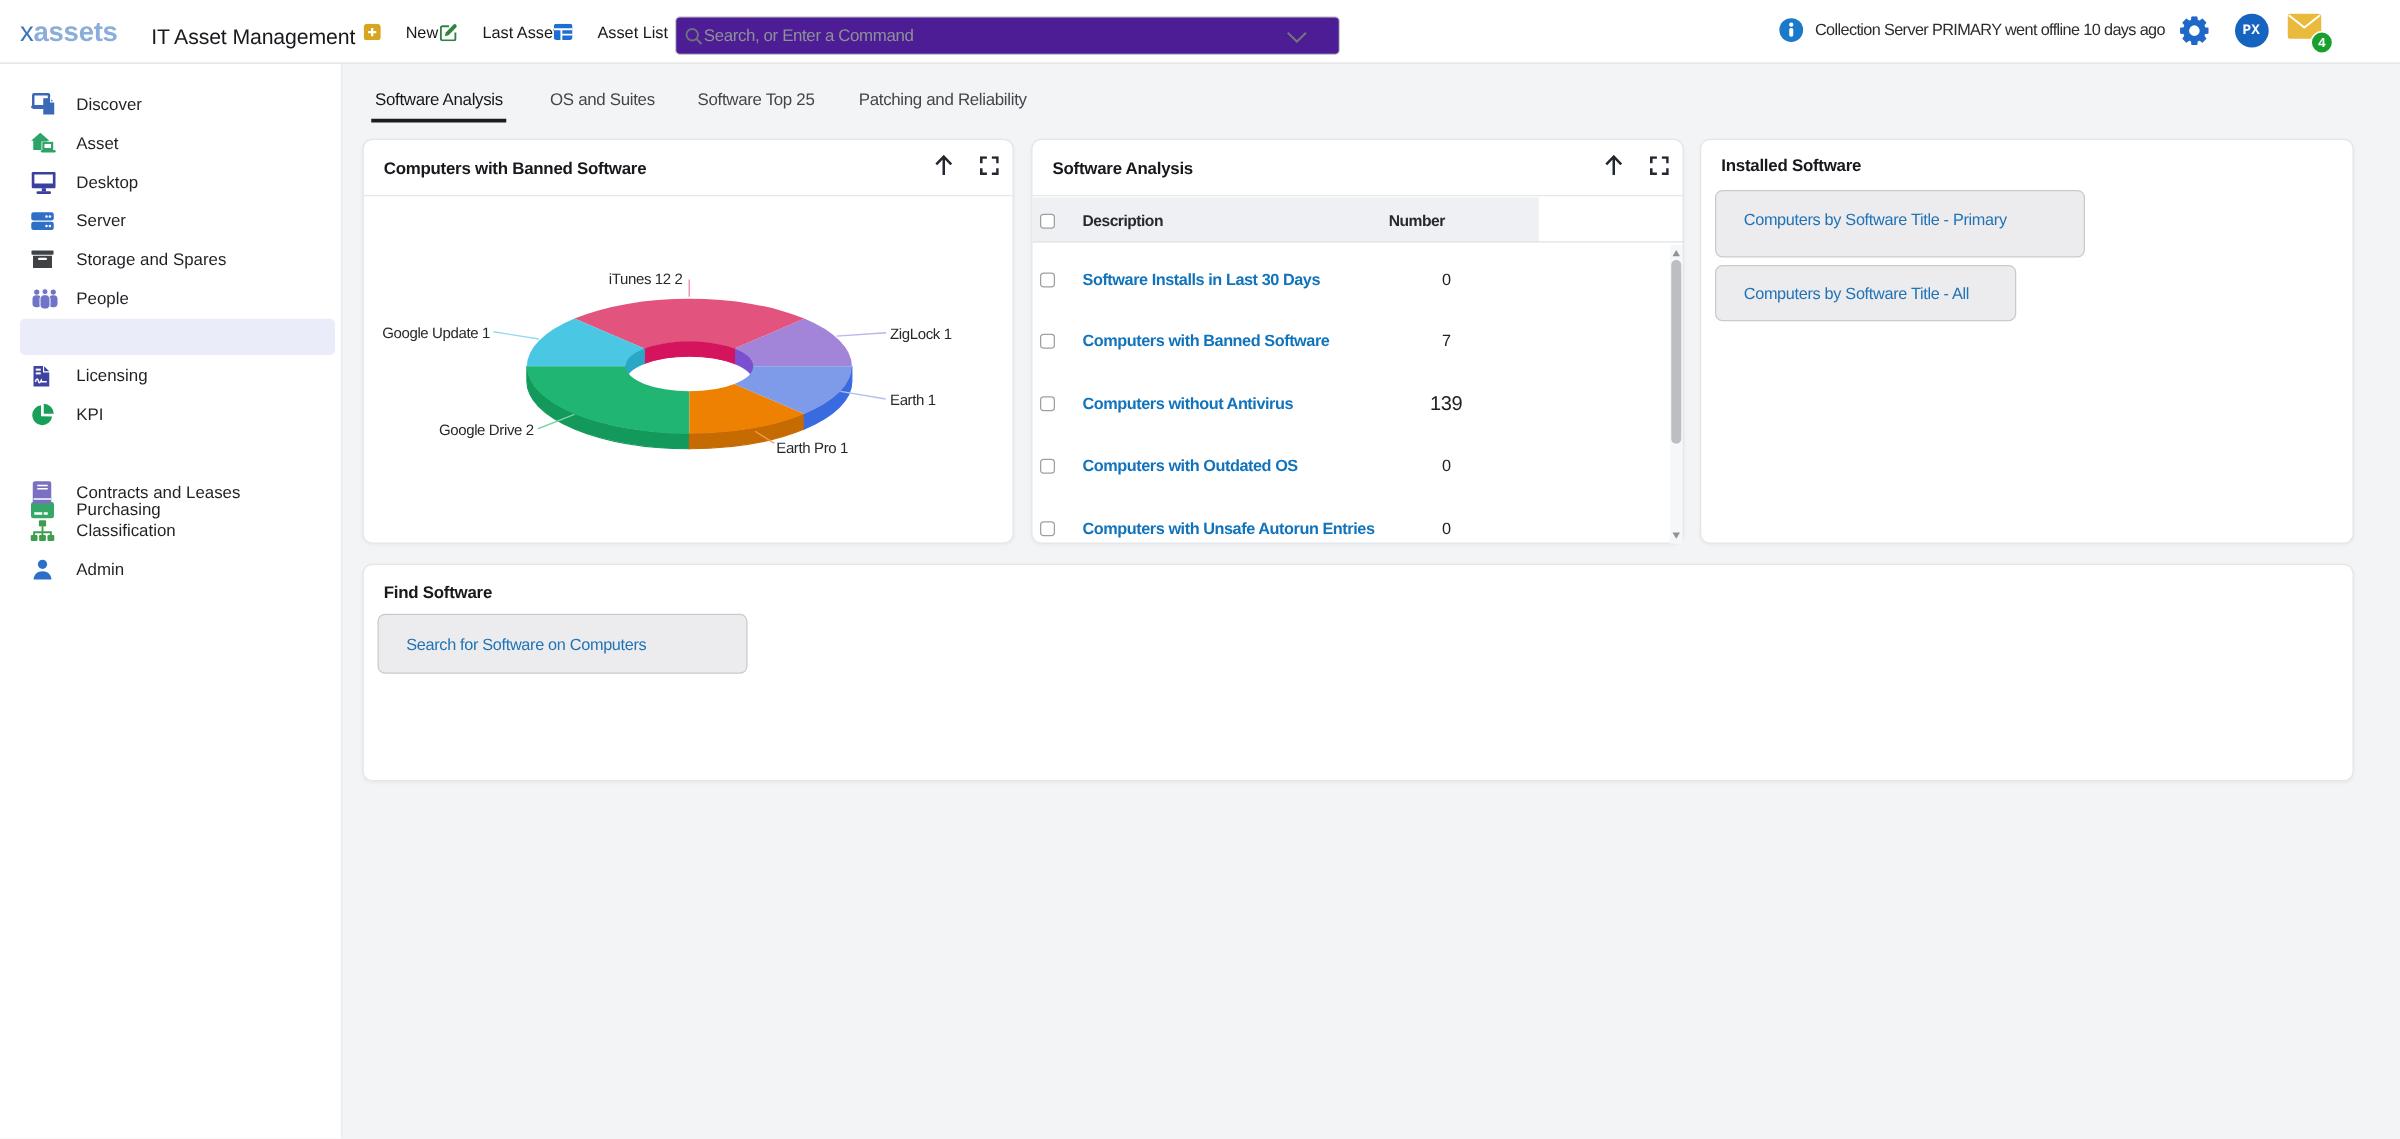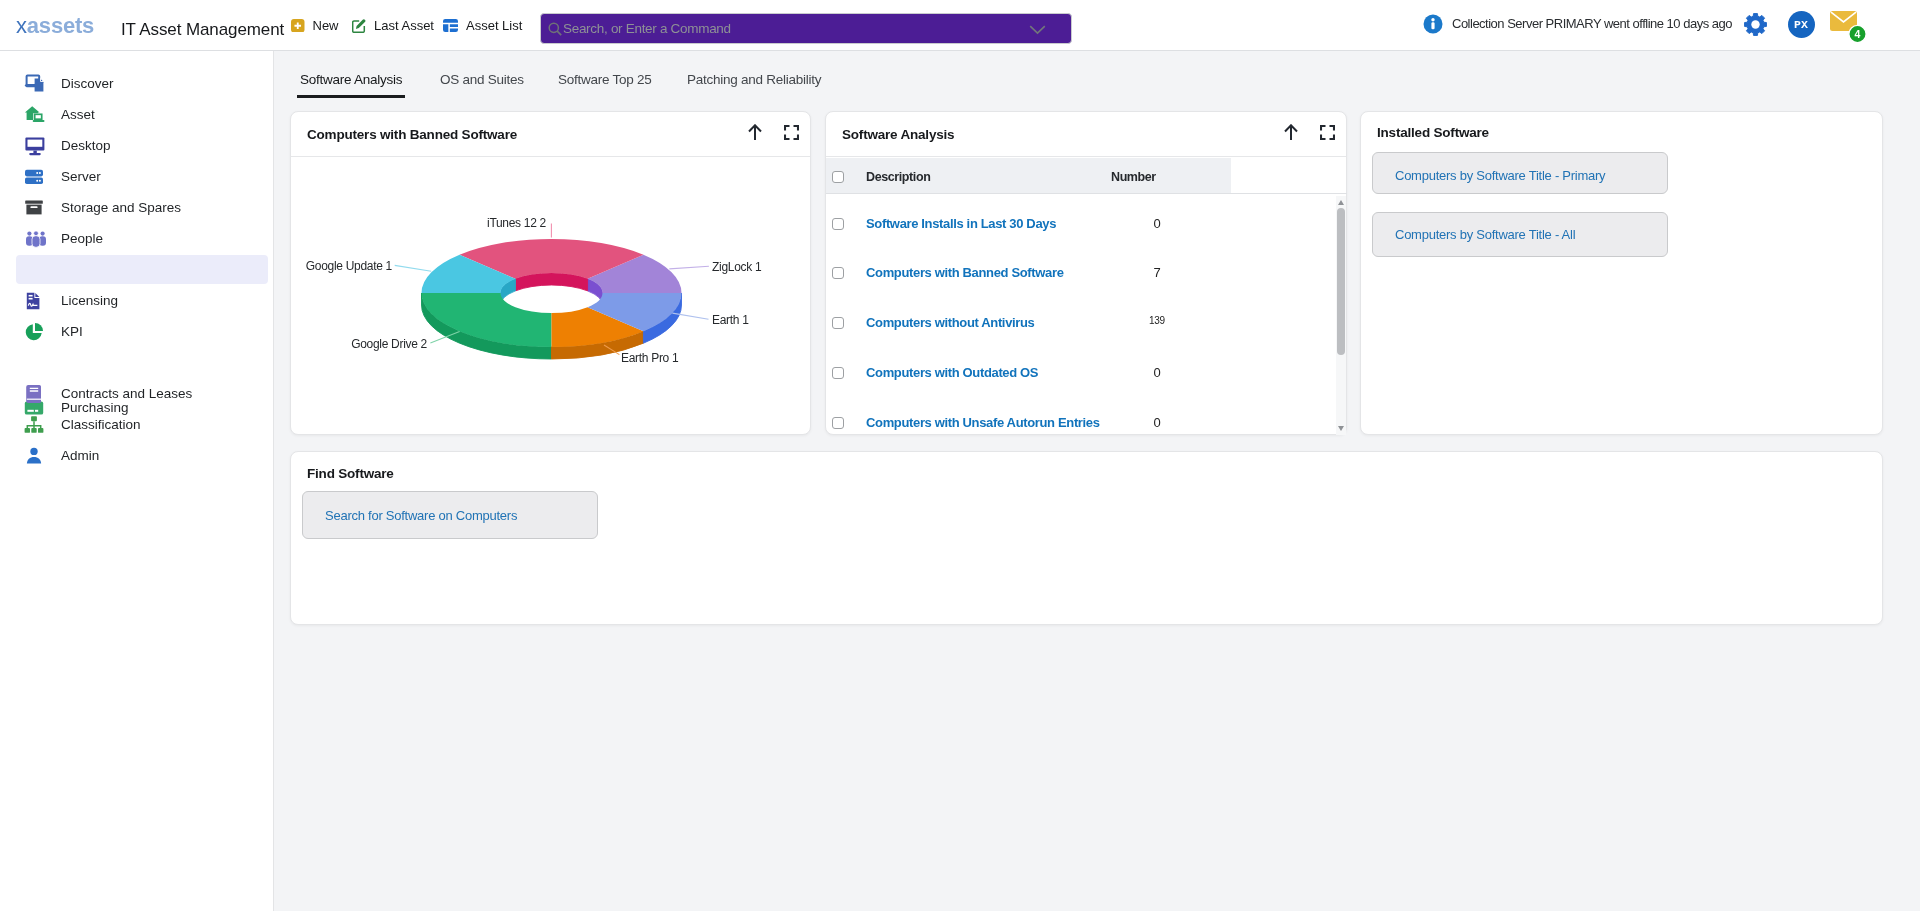--- a/index.html
+++ b/index.html
@@ -3,21 +3,21 @@
 <meta charset="utf-8">
 <style>
 * { margin:0; padding:0; box-sizing:border-box; }
 html,body { width:1920px; height:911px; font-family:"Liberation Sans", sans-serif; background:#f3f4f6; overflow:hidden; }
 #page { position:relative; width:1920px; height:911px; }
 
 #topbar { position:absolute; left:0; top:0; width:1920px; height:51px; background:#fff; border-bottom:1px solid #dddfe2; z-index:5; }
 .logo { position:absolute; left:16px; top:13px; font-size:22px; letter-spacing:-0.2px; }
 .logo .x1 { color:#3f74bd; } .logo .x2 { color:#8badda;font-weight:bold; }
 .apptitle { position:absolute; left:121px; top:20px; font-size:17px; font-weight:normal; letter-spacing:-0.1px; color:#17191c; }
-.tbtn { position:absolute; top:0; height:51px; display:flex; align-items:center; gap:8px; font-size:13px; color:#17191b; }
+.tbtn { position:absolute; top:0; height:51px; display:flex; align-items:center; gap:20px; font-size:13px; color:#17191b; }
 .searchbox { position:absolute; left:540px; top:13px; width:532px; height:31px; border:1px solid #c9cbce; border-radius:4px; background:#4c1d95; }
 .searchbox .ph { position:absolute; left:22px; top:7px; font-size:13.5px; letter-spacing:-0.3px; color:#8e9196; }
 
 #sidebar { position:absolute; left:0; top:51px; width:274px; height:860px; background:#fff; border-right:1px solid #e3e4e6; z-index:4; }
 .sbsel { position:absolute; left:16px; top:204px; width:252px; height:29px; background:#ebecfa; border-radius:4px; }
 .sbitem { position:absolute; left:0; width:274px; height:31px; }
 .sbitem .ic { position:absolute; left:24px; top:6px; width:20px; height:20px; }
 .sbitem .tx { position:absolute; left:61px; top:7.5px; font-size:13.5px; color:#1f2225; }
 .sbitem.sel .tx { color:#2e6db8; }
 
@@ -274,40 +274,40 @@
   <div class="thead" style="position:absolute;left:40px;top:58px;">Description</div>
   <div class="thead" style="position:absolute;left:285px;top:58px;">Number</div>
   <div class="chk" style="left:6px;top:106px;"></div>
   <div class="rowlnk" style="position:absolute;left:40px;top:104px;"><a class="lnk">Software Installs in Last 30 Days</a></div>
   <div class="dlabel" style="left:291px;top:104px;width:80px;text-align:center;font-size:13px;color:#222;">0</div>
   <div class="chk" style="left:6px;top:155px;"></div>
   <div class="rowlnk" style="position:absolute;left:40px;top:153px;"><a class="lnk">Computers with Banned Software</a></div>
   <div class="dlabel" style="left:291px;top:153px;width:80px;text-align:center;font-size:13px;color:#222;">7</div>
   <div class="chk" style="left:6px;top:205px;"></div>
   <div class="rowlnk" style="position:absolute;left:40px;top:203px;"><a class="lnk">Computers without Antivirus</a></div>
-  <div class="dlabel" style="left:291px;top:203px;width:80px;text-align:center;font-size:10px;color:#222;">139</div>
+  <div class="dlabel" style="left:291px;top:203px;width:80px;text-align:center;font-size:16px;color:#222;">139</div>
   <div class="chk" style="left:6px;top:255px;"></div>
   <div class="rowlnk" style="position:absolute;left:40px;top:253px;"><a class="lnk">Computers with Outdated OS</a></div>
   <div class="dlabel" style="left:291px;top:253px;width:80px;text-align:center;font-size:13px;color:#222;">0</div>
   <div class="chk" style="left:6px;top:305px;"></div>
   <div class="rowlnk" style="position:absolute;left:40px;top:303px;"><a class="lnk">Computers with Unsafe Autorun Entries</a></div>
   <div class="dlabel" style="left:291px;top:303px;width:80px;text-align:center;font-size:13px;color:#222;">0</div>
 
   <div style="position:absolute;left:510px;top:84px;width:10px;height:239px;background:#f6f7f8;"></div>
   <div style="position:absolute;left:512px;top:88px;width:0;height:0;border-left:3.5px solid transparent;border-right:3.5px solid transparent;border-bottom:5px solid #8f9296;"></div>
   <div style="position:absolute;left:512px;top:314px;width:0;height:0;border-left:3.5px solid transparent;border-right:3.5px solid transparent;border-top:5px solid #8f9296;"></div>
   <div style="position:absolute;left:511px;top:96px;width:8px;height:147px;background:#bcbec1;border-radius:4px;"></div>
 </div>
 
 <div class="card" style="left:1360px;top:111px;width:523px;height:324px;">
   <div class="cardtitle" style="top:13px;">Installed Software</div>
-  <div class="gbtn" style="left:11px;top:40px;width:296px;height:42px;">
+  <div class="gbtn" style="left:11px;top:40px;width:296px;height:54px;">
         <span class="t" style="top:11px;">Computers by Software Title - Primary</span>
       </div>
-  <div class="gbtn" style="left:11px;top:100px;width:296px;height:45px;">
+  <div class="gbtn" style="left:11px;top:100px;width:241px;height:45px;">
         <span class="t" style="top:10px;">Computers by Software Title - All</span>
       </div>
 </div>
 
 <div class="card" style="left:290px;top:451px;width:1593px;height:174px;">
   <div class="cardtitle" style="left:16px;top:14px;">Find Software</div>
   <div class="gbtn" style="left:11px;top:39px;width:296px;height:48px;">
         <span class="t" style="top:12px;">Search for Software on Computers</span>
       </div>
 </div>

